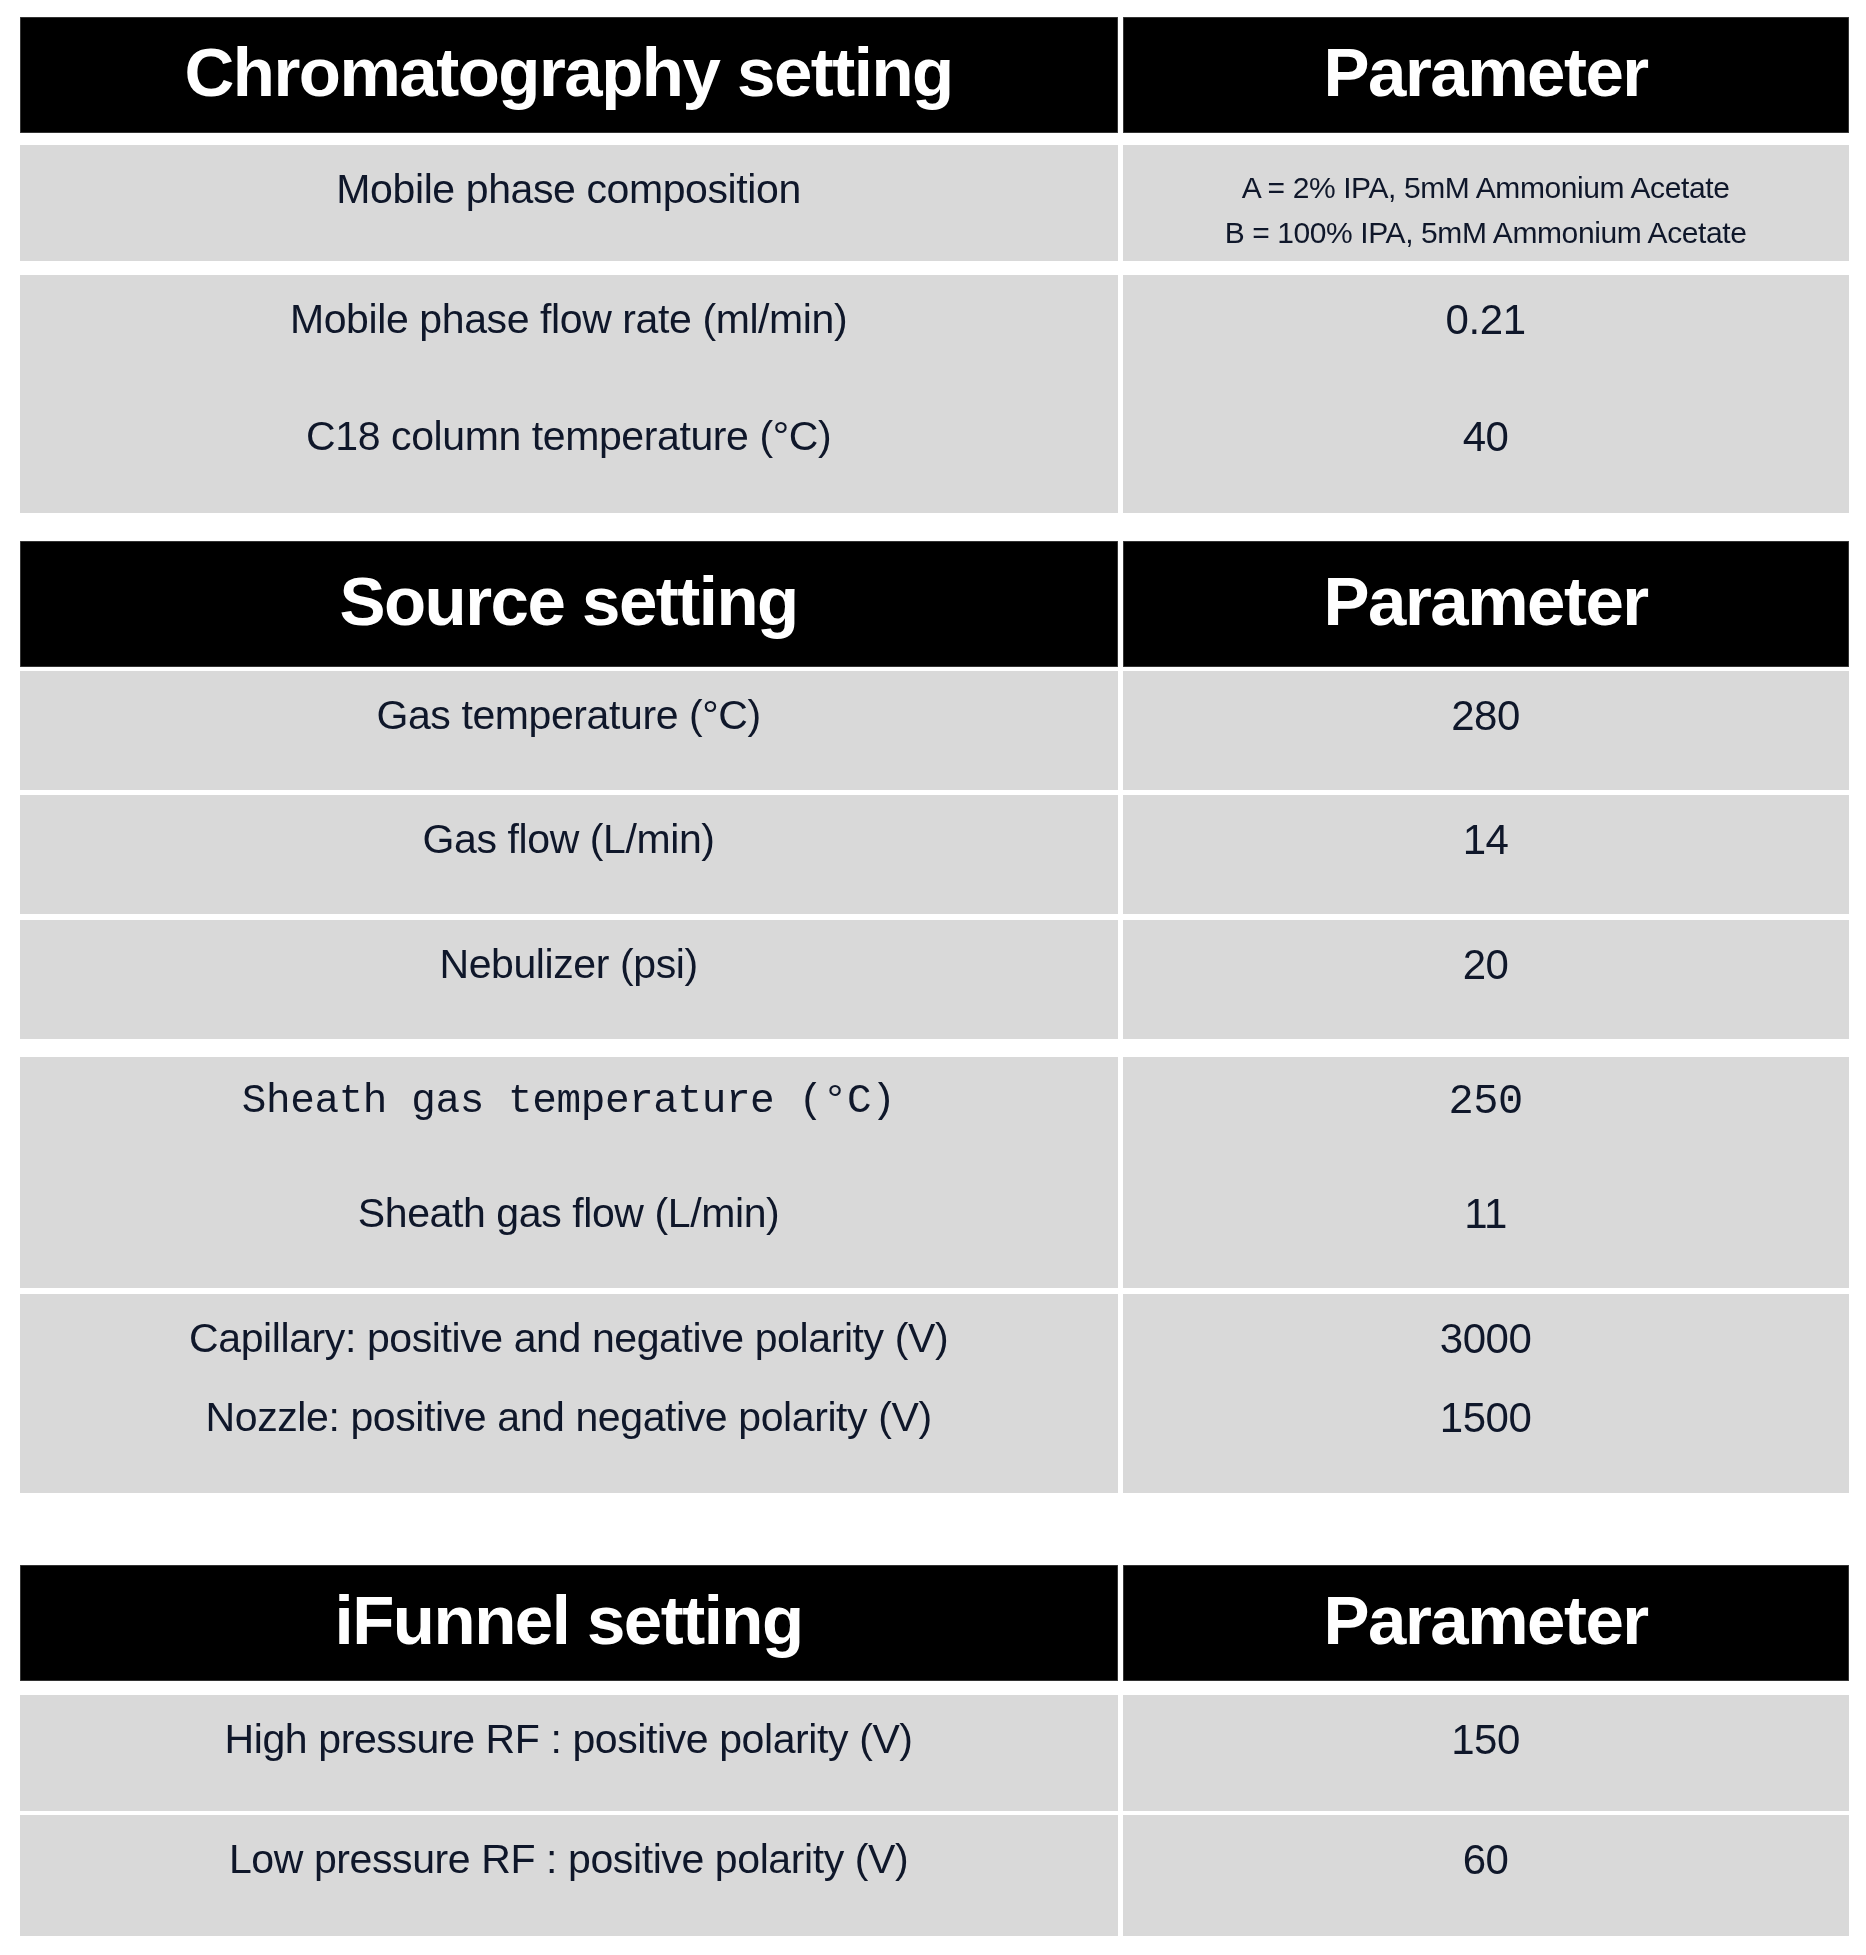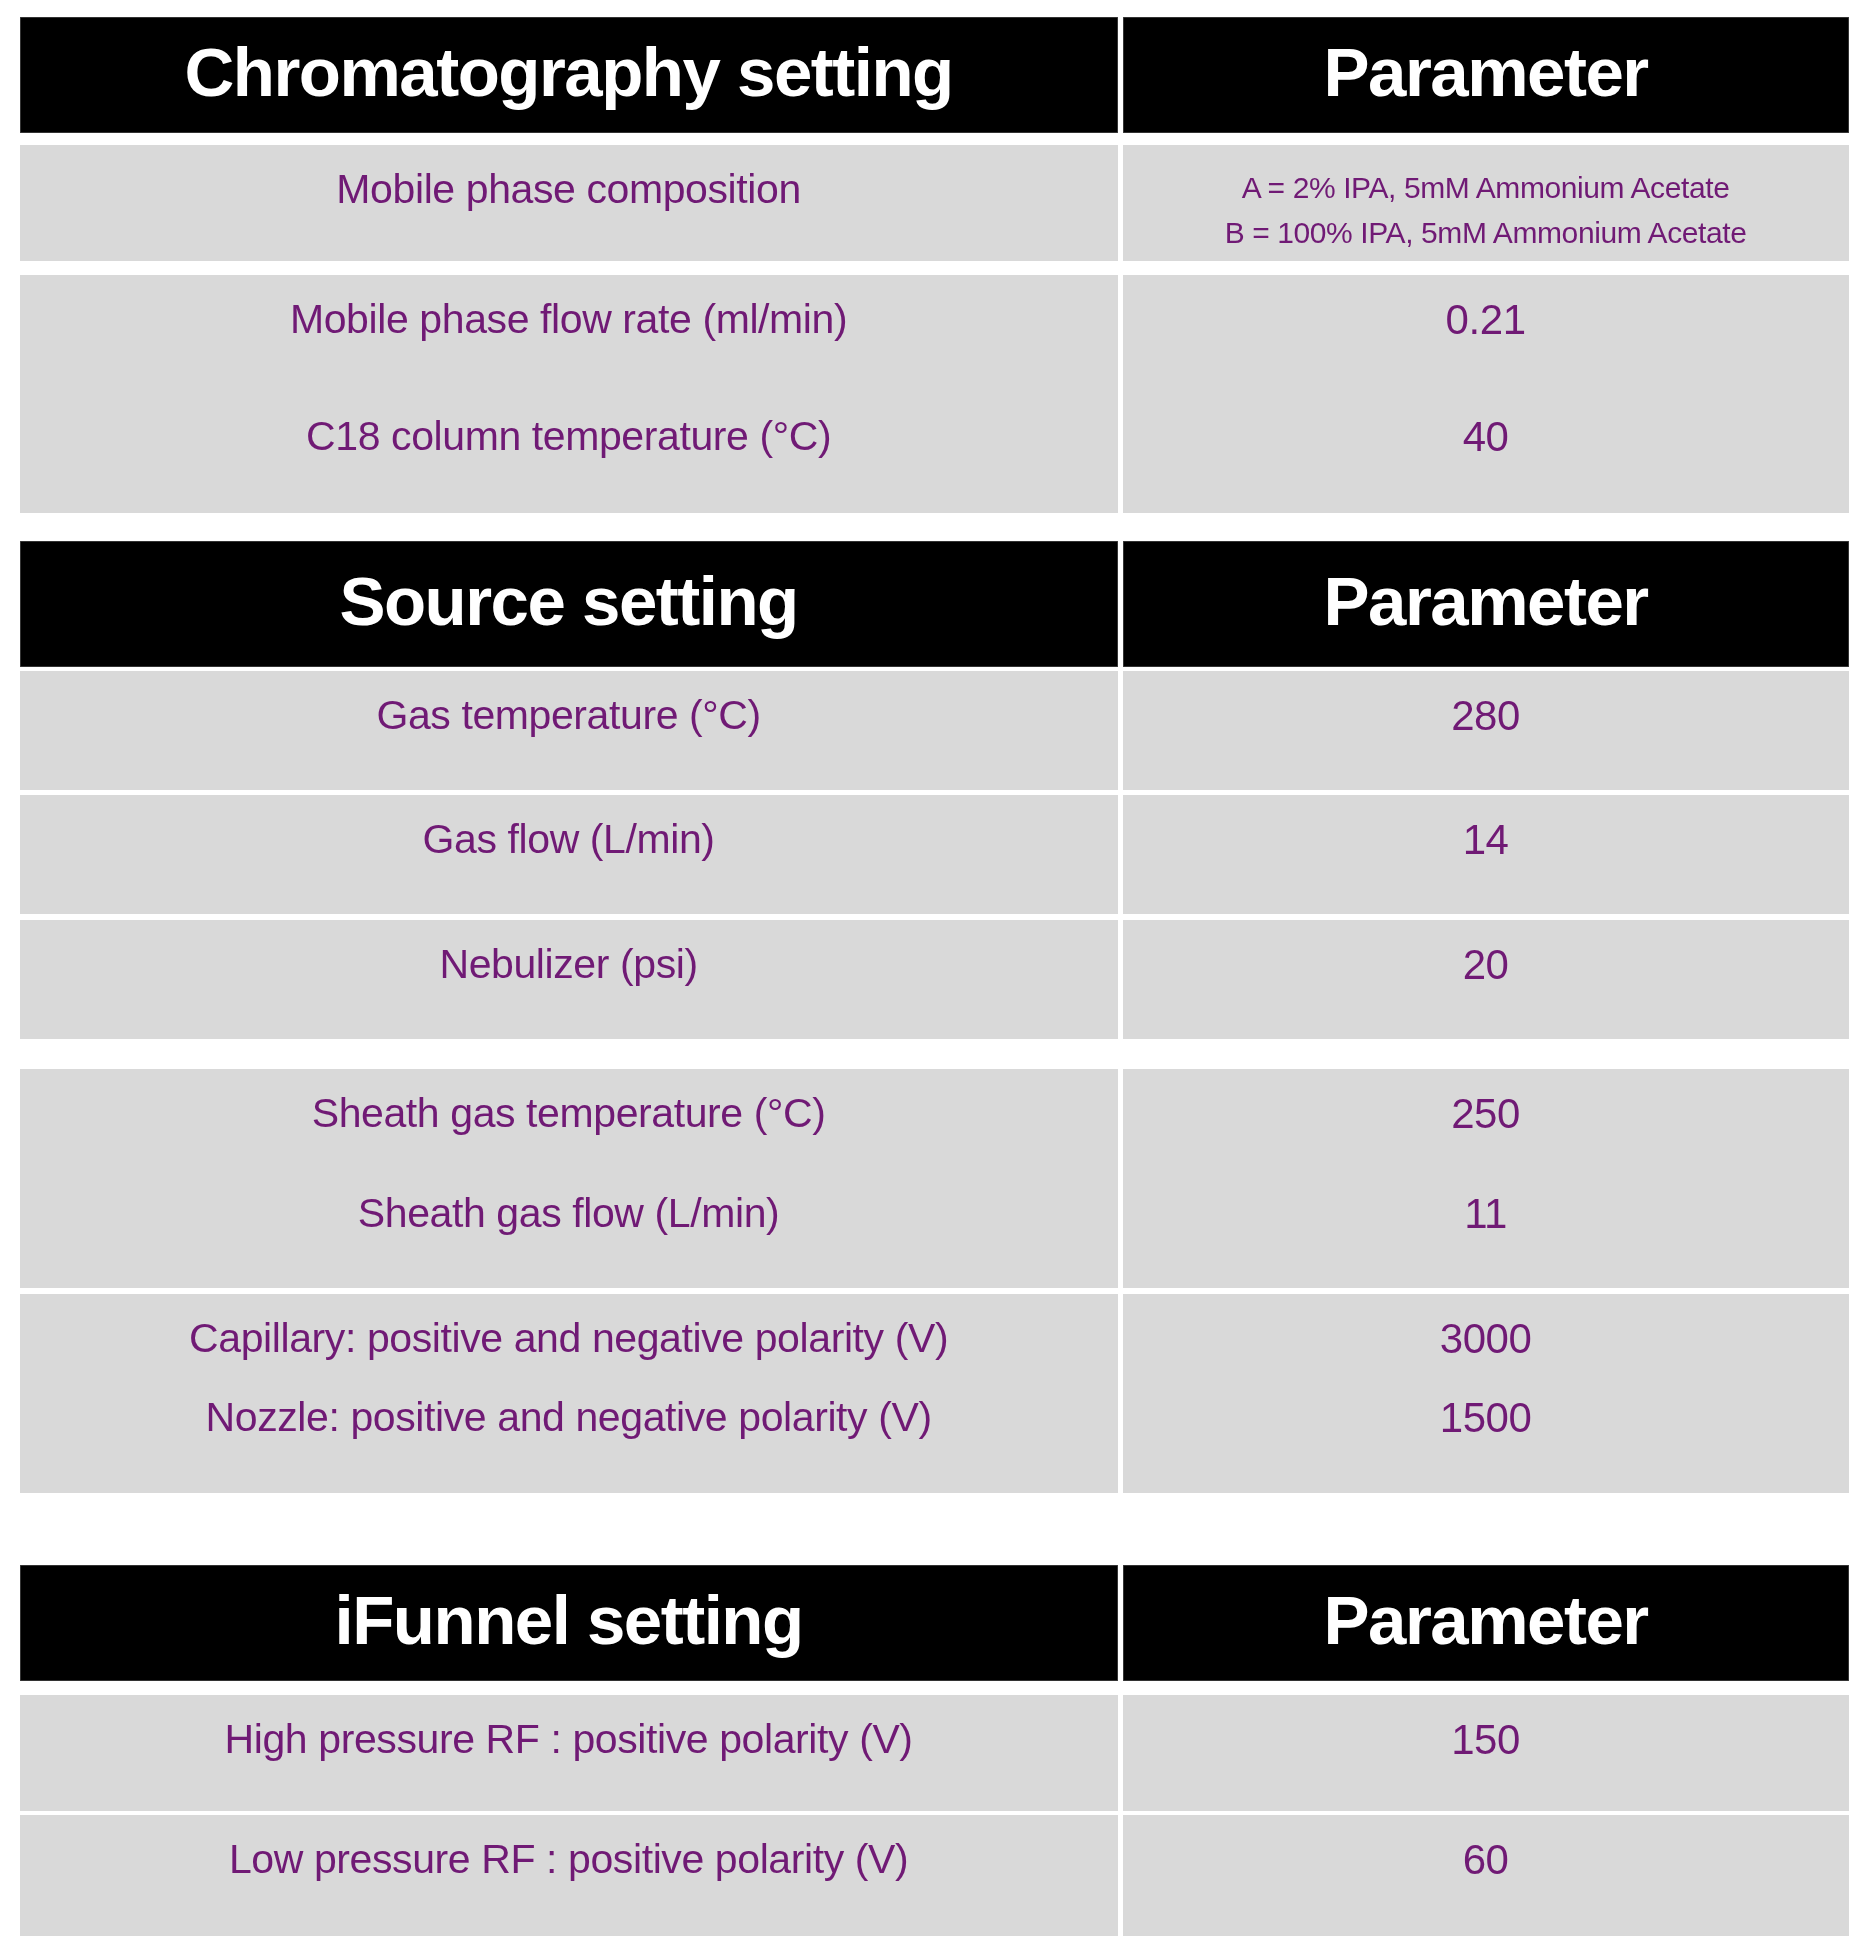--- a/index.html
+++ b/index.html
@@ -8,21 +8,21 @@
   .section { position: absolute; left: 19.6px; width: 1828px; }
   .row { position: absolute; left: 0; width: 1828px; }
   .cell { position: absolute; top: 0; bottom: 0; box-sizing: border-box;
           display: flex; justify-content: center; text-align: center; }
   .c1 { left: 0; width: 1098px; }
   .c2 { left: 1103px; width: 726px; }
   .hdr .cell { background: #000000; color: #ffffff; font-weight: bold;
                font-size: 69px; align-items: center; letter-spacing: -1.5px;
                box-shadow: inset 0 0 0 0.8px #444; }
   .hdr .cell span { position: relative; top: -3px; }
-  .data .cell { background: #d9d9d9; color: #701a75; font-size: 41px;
+  .data .cell { background: #d9d9d9; color: #0f172a; font-size: 41px;
                 align-items: flex-start; padding-top: 21px; letter-spacing: -0.4px; }
   .data .c2 { font-size: 42px; }
   .multi { display: flex; flex-direction: column; align-items: center;
            font-size: 30px; line-height: 45px; padding-top: 0; letter-spacing: -0.4px; }
 </style>
 </head>
 <body>
 
 <div class="section" style="top:17.4px; height:496px;">
   <div class="row hdr" style="top:0; height:116px;">
@@ -66,21 +66,21 @@
     <div class="cell c2">280</div>
   </div>
   <div class="row data" style="top:254px; height:119px;">
     <div class="cell c1">Gas flow (L/min)</div>
     <div class="cell c2">14</div>
   </div>
   <div class="row data" style="top:379px; height:119px;padding-left:48px;">
     <div class="cell c1">Nebulizer (psi)</div>
     <div class="cell c2">20</div>
   </div>
-  <div class="row data" style="top:528px; height:145px;">
+  <div class="row data" style="top:516px; height:145px;font-family:Liberation Mono, monospace;">
     <div class="cell c1">Sheath gas temperature (°C)</div>
     <div class="cell c2">250</div>
   </div>
   <div class="row data" style="top:628px; height:119px;">
     <div class="cell c1">Sheath gas flow (L/min)</div>
     <div class="cell c2">11</div>
   </div>
   <div class="row data" style="top:753px; height:119px;">
     <div class="cell c1">Capillary: positive and negative polarity (V)</div>
     <div class="cell c2">3000</div>

